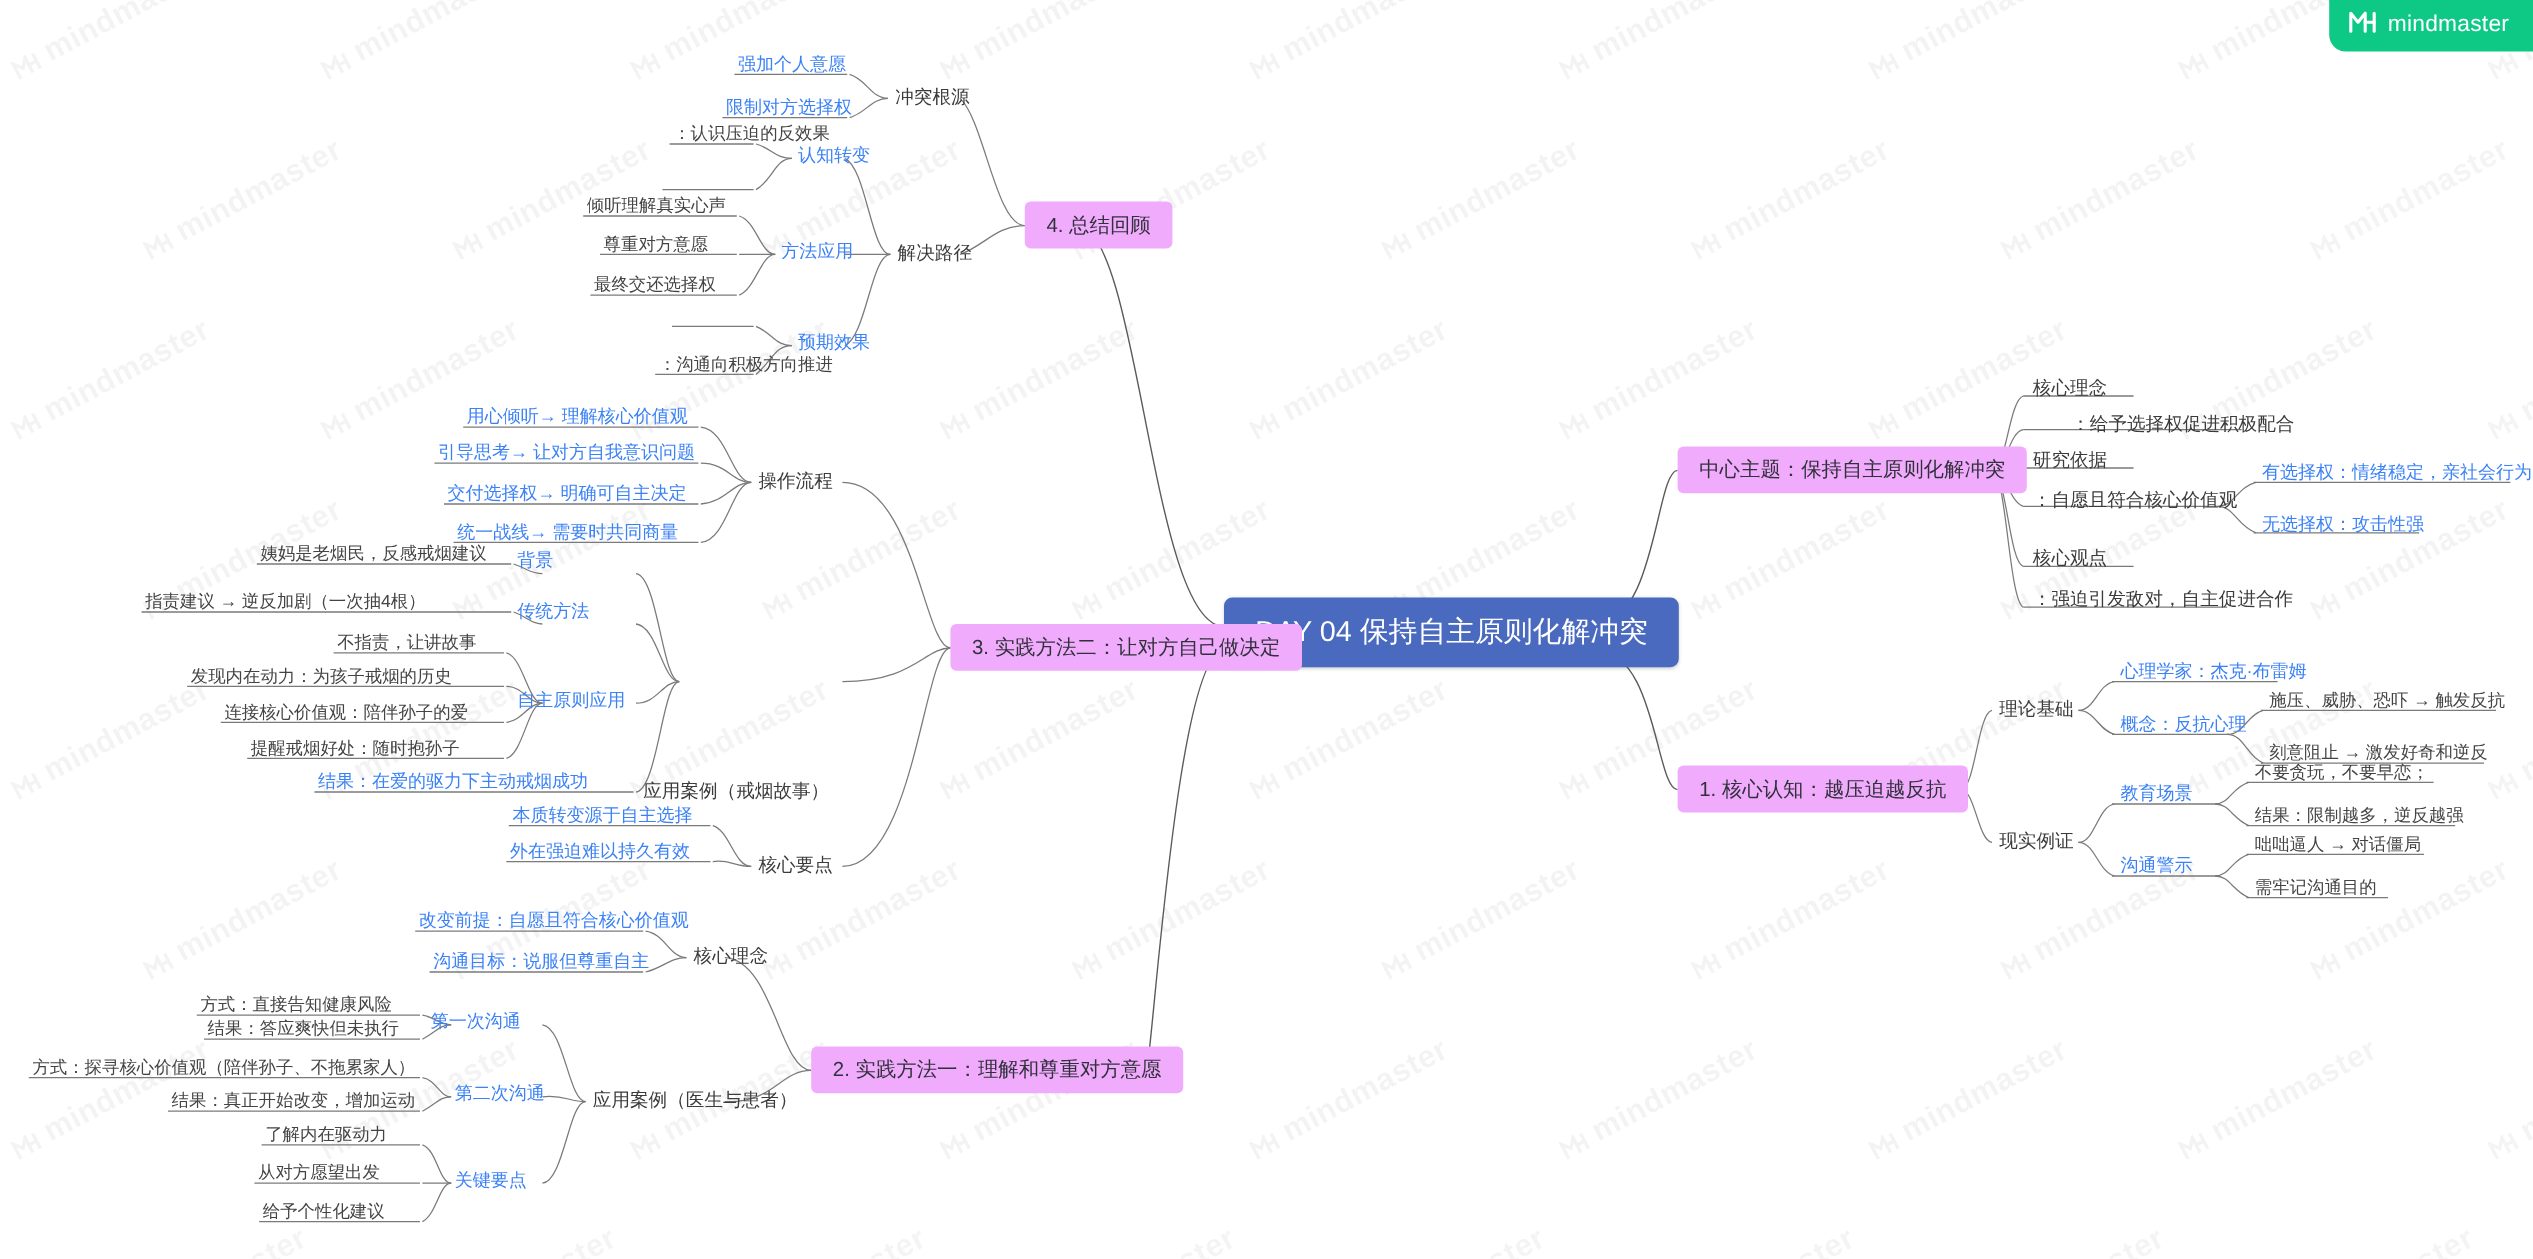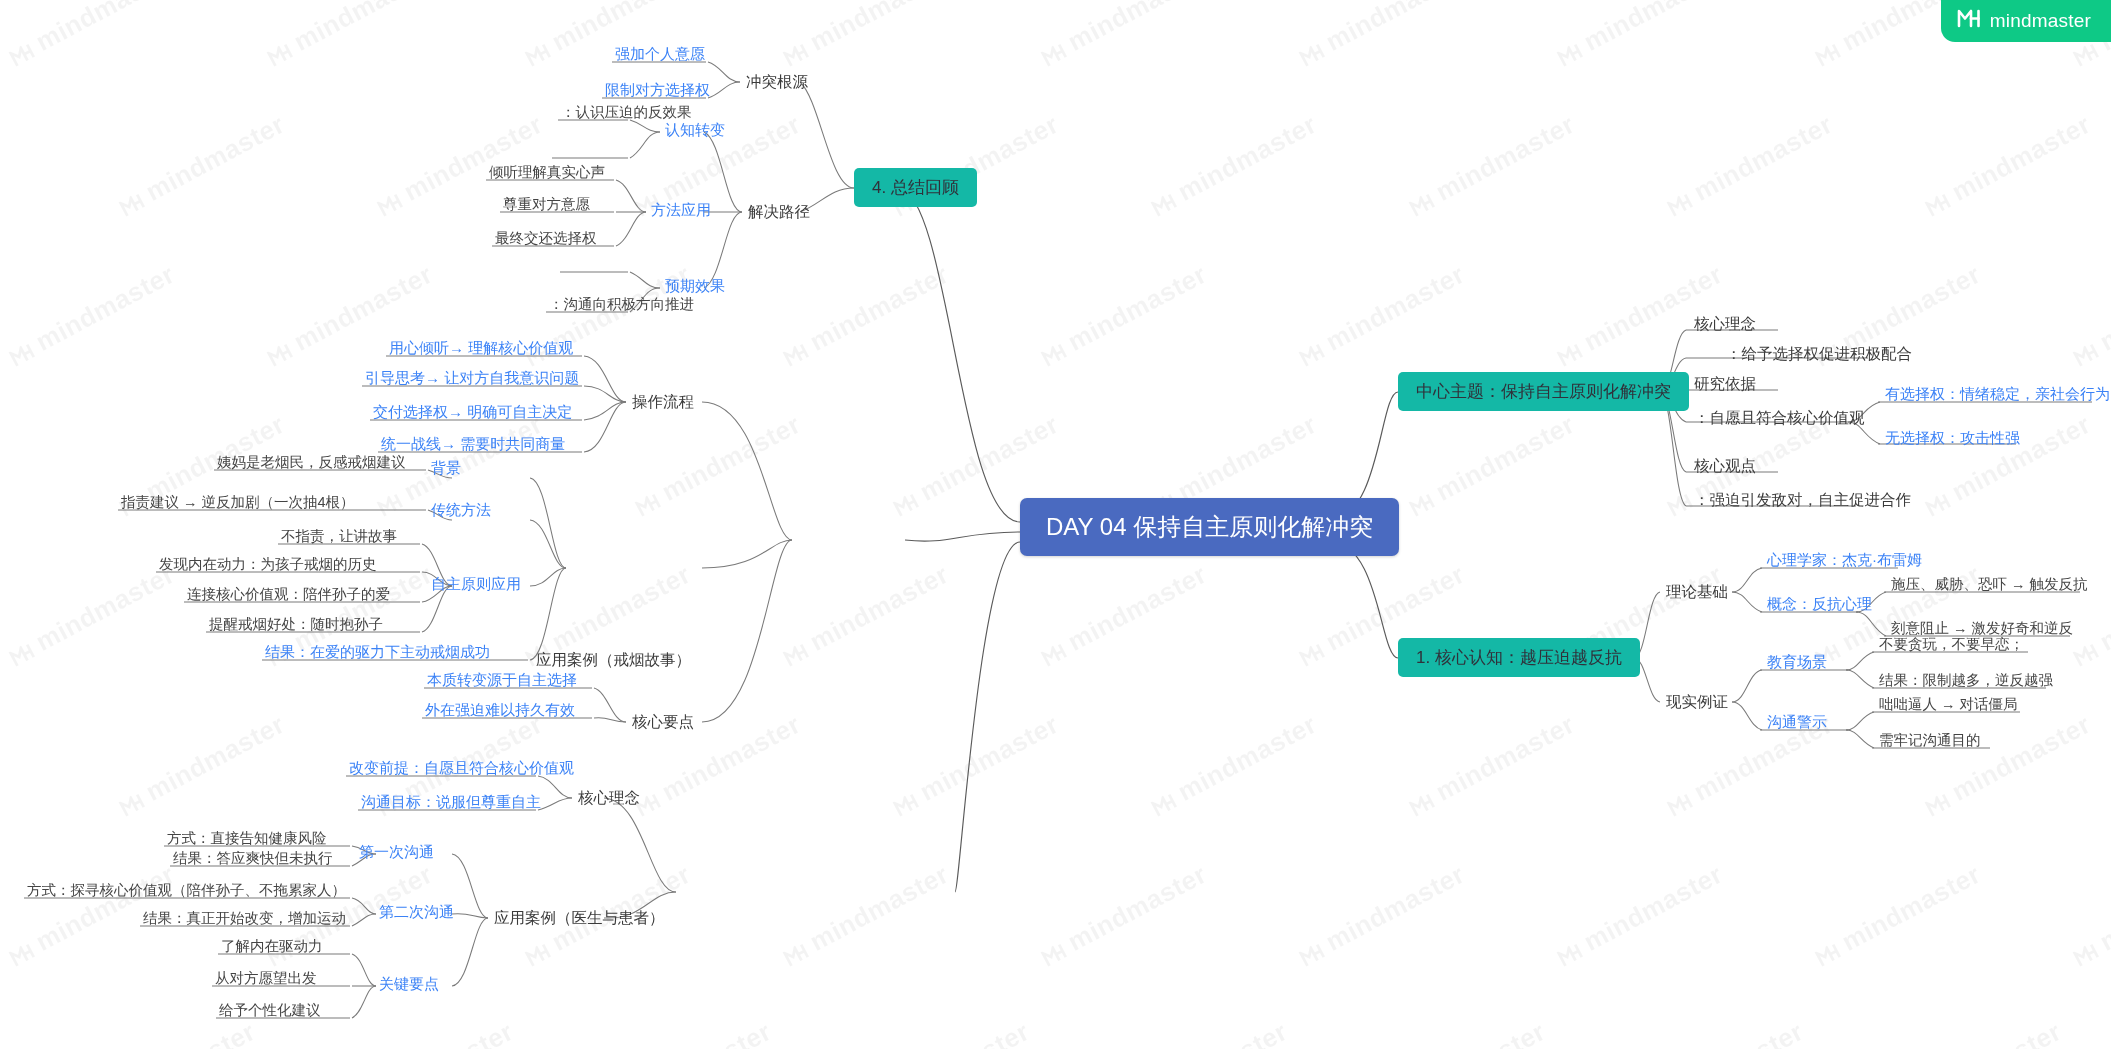--- a/index.html
+++ b/index.html
@@ -28,21 +28,21 @@
   
   .node{position:absolute;z-index:3;white-space:nowrap;
         font-size:15px;color:#2b2b2b;line-height:1.25;}
 
   .root{
     background:#4a6ac0;color:#fff;border-radius:7px;
     padding:14px 26px;font-size:24px;font-weight:400;
     box-shadow:0 1px 3px rgba(0,0,0,.18);
   }
   .lvl1{
-    background:#14b8a6;color:#30313a;border-radius:5px;
+    background:#f0abfc;color:#30313a;border-radius:5px;
     padding:9px 18px;font-size:17px;
   }
   .lvl2{font-size:15.5px;color:#3b3b3b;padding:2px 4px;}
   .lvl3{font-size:15px;color:#3b82f6;padding:1px 3px;}
   .lvl4{font-size:14.5px;color:#444;padding:1px 3px;}
 
   
   #brand{position:absolute;right:0;top:0;z-index:20;
     background:#0ec986;border-bottom-left-radius:14px;
     padding:9px 20px 10px 16px;display:flex;align-items:center;gap:9px;}
@@ -534,20 +534,21 @@
   <div class="node lvl4" style="left:558px;top:102px;">：认识压迫的反效果</div>
 
   <div class="node lvl3" style="left:648px;top:200px;">方法应用</div>
   <div class="node lvl4" style="left:486px;top:162px;">倾听理解真实心声</div>
   <div class="node lvl4" style="left:500px;top:194px;">尊重对方意愿</div>
   <div class="node lvl4" style="left:492px;top:228px;">最终交还选择权</div>
 
   <div class="node lvl3" style="left:662px;top:276px;">预期效果</div>
   <div class="node lvl4" style="left:546px;top:294px;">：沟通向积极方向推进</div>
 
+  <div class="node lvl1" style="left:792px;top:520px;">3. 实践方法二：让对方自己做决定</div>
 
   <div class="node lvl2" style="left:628px;top:390px;">操作流程</div>
   <div class="node lvl3" style="left:386px;top:338px;">用心倾听→ 理解核心价值观</div>
   <div class="node lvl3" style="left:362px;top:368px;">引导思考→ 让对方自我意识问题</div>
   <div class="node lvl3" style="left:370px;top:402px;">交付选择权→ 明确可自主决定</div>
   <div class="node lvl3" style="left:378px;top:434px;">统一战线→ 需要时共同商量</div>
 
   <div class="node lvl2" style="left:532px;top:648px;">应用案例（戒烟故事）</div>
 
   <div class="node lvl3" style="left:428px;top:458px;text-align:right;">背景</div>
@@ -561,20 +562,21 @@
   <div class="node lvl4" style="left:156px;top:554px;">发现内在动力：为孩子戒烟的历史</div>
   <div class="node lvl4" style="left:184px;top:584px;">连接核心价值观：陪伴孙子的爱</div>
   <div class="node lvl4" style="left:206px;top:614px;">提醒戒烟好处：随时抱孙子</div>
 
   <div class="node lvl3" style="left:262px;top:642px;">结果：在爱的驱力下主动戒烟成功</div>
 
   <div class="node lvl2" style="left:628px;top:710px;">核心要点</div>
   <div class="node lvl3" style="left:424px;top:670px;">本质转变源于自主选择</div>
   <div class="node lvl3" style="left:422px;top:700px;">外在强迫难以持久有效</div>
 
+  <div class="node lvl1" style="left:676px;top:872px;">2. 实践方法一：理解和尊重对方意愿</div>
 
   <div class="node lvl2" style="left:574px;top:786px;">核心理念</div>
   <div class="node lvl3" style="left:346px;top:758px;">改变前提：自愿且符合核心价值观</div>
   <div class="node lvl3" style="left:358px;top:792px;">沟通目标：说服但尊重自主</div>
 
   <div class="node lvl2" style="left:490px;top:906px;">应用案例（医生与患者）</div>
 
   <div class="node lvl3" style="left:356px;top:842px;">第一次沟通</div>
   <div class="node lvl4" style="left:164px;top:828px;">方式：直接告知健康风险</div>
   <div class="node lvl4" style="left:170px;top:848px;">结果：答应爽快但未执行</div>

